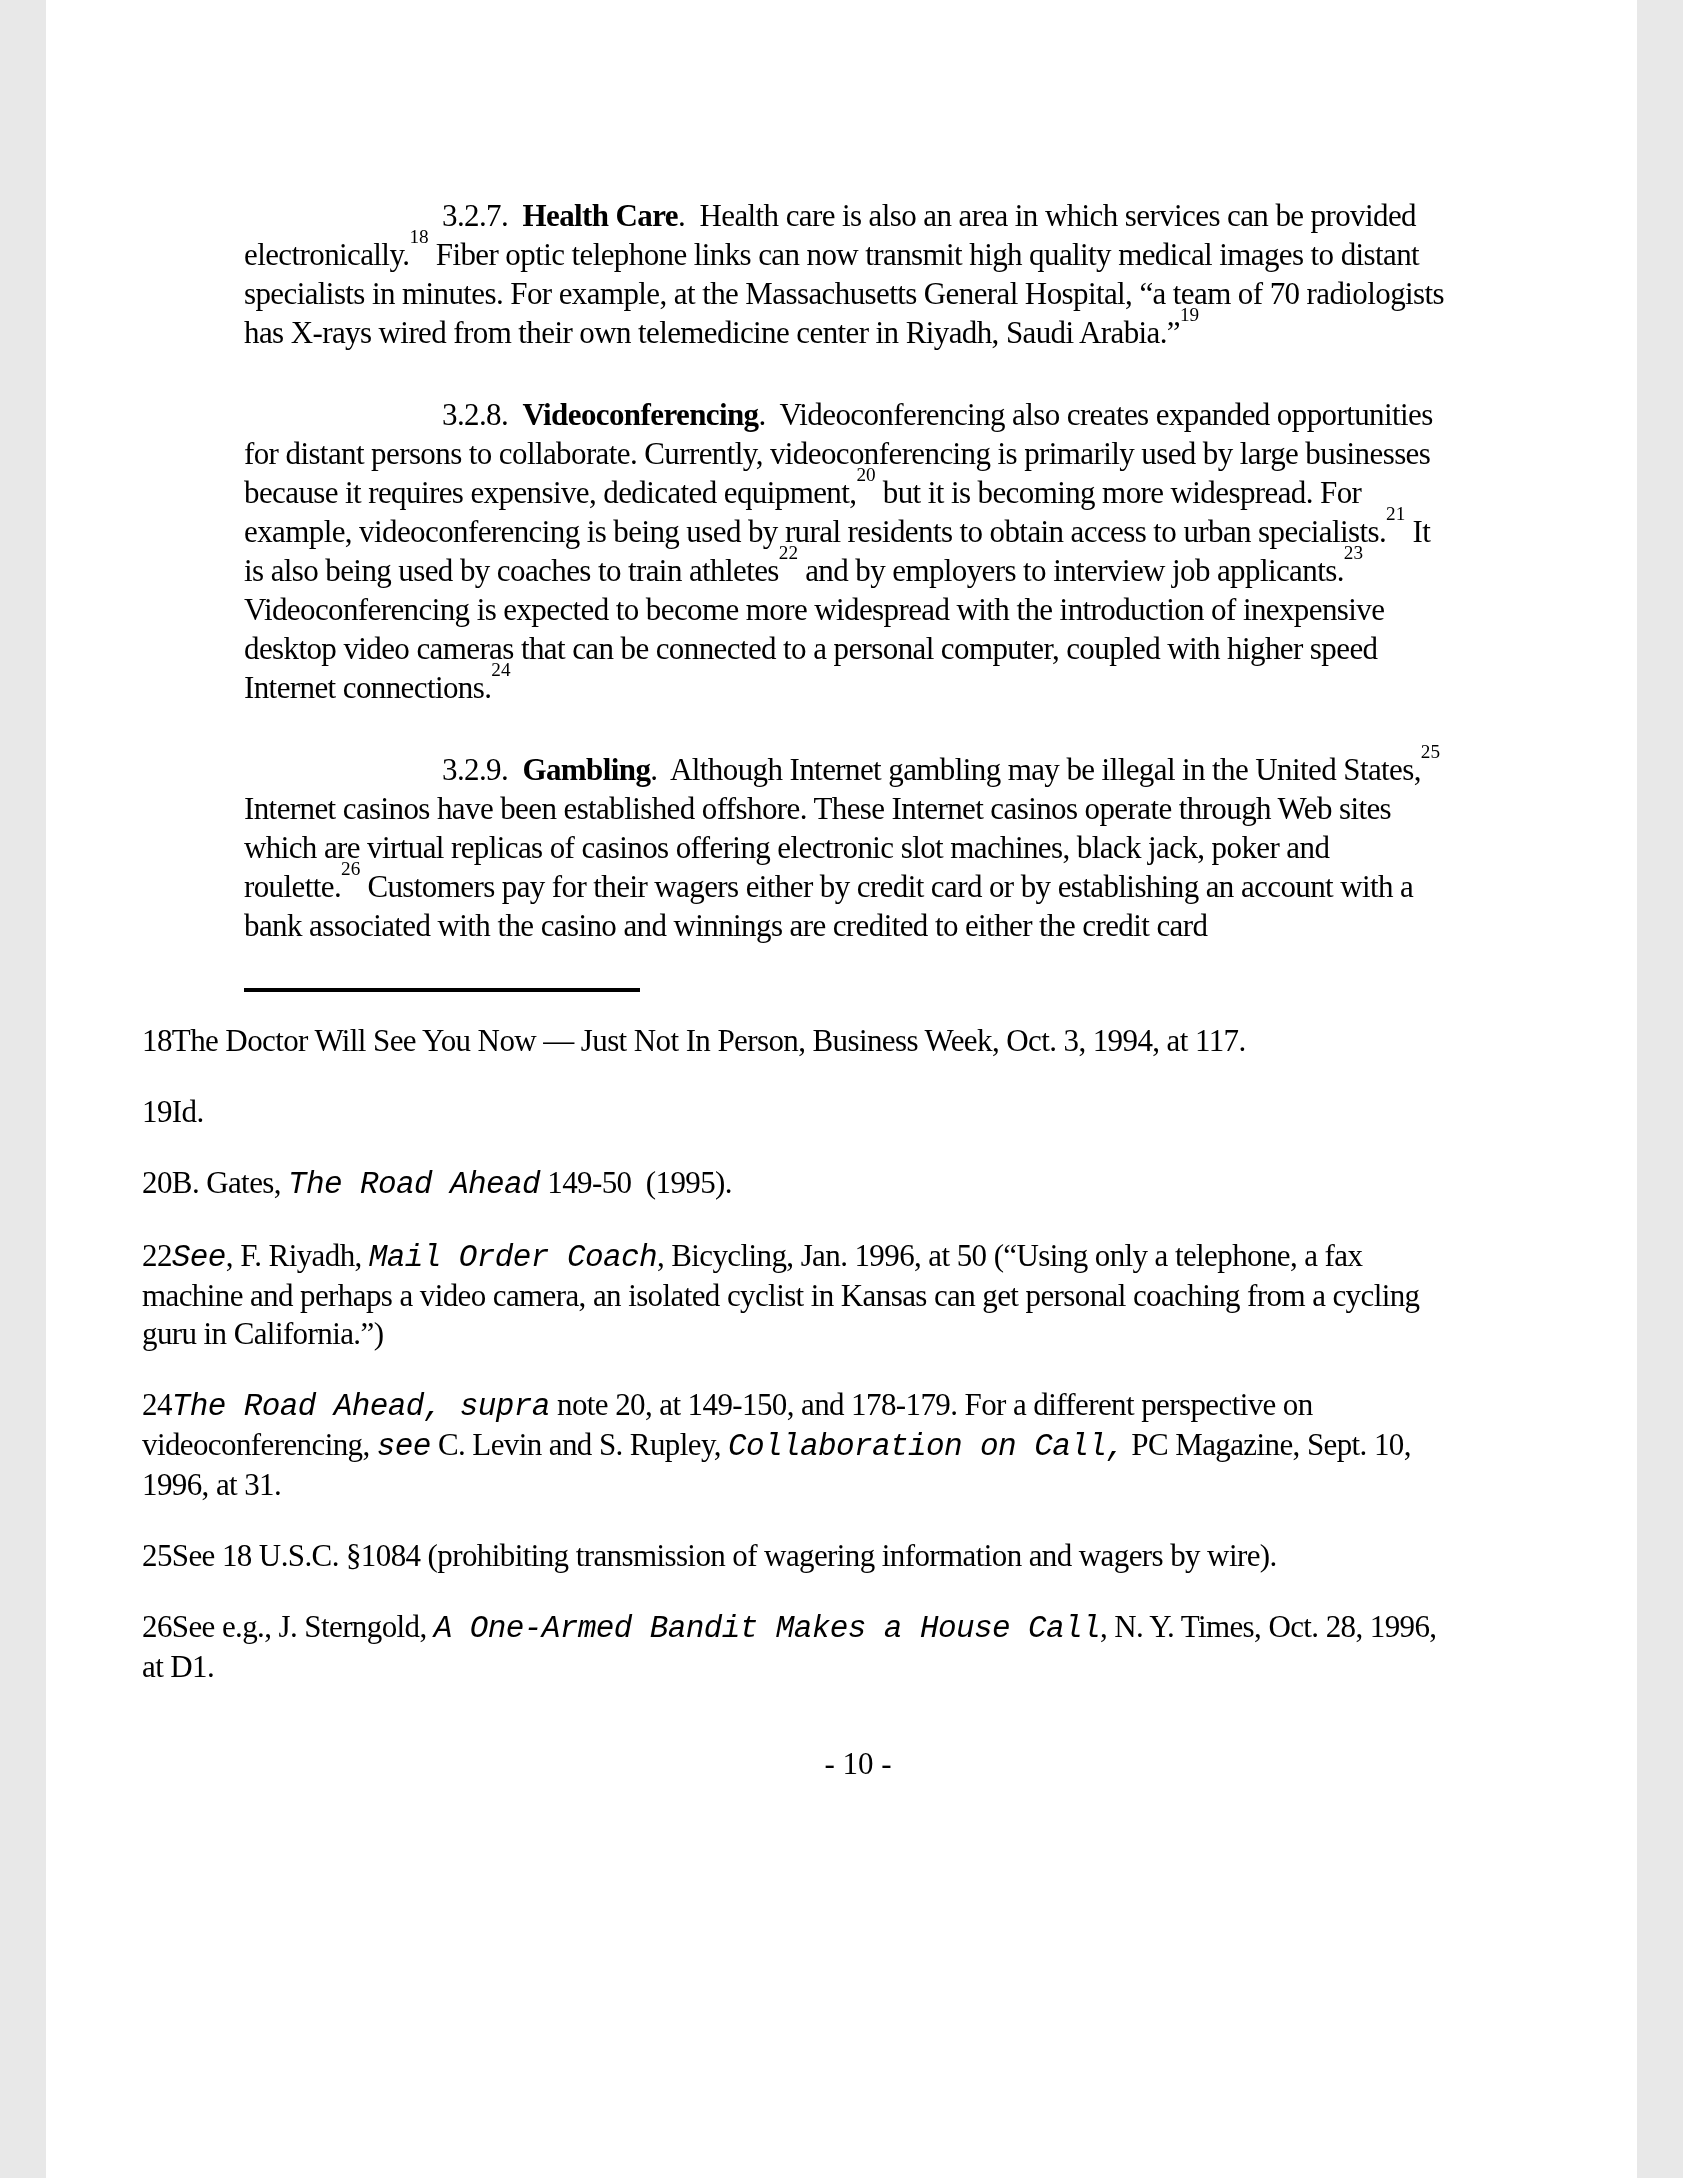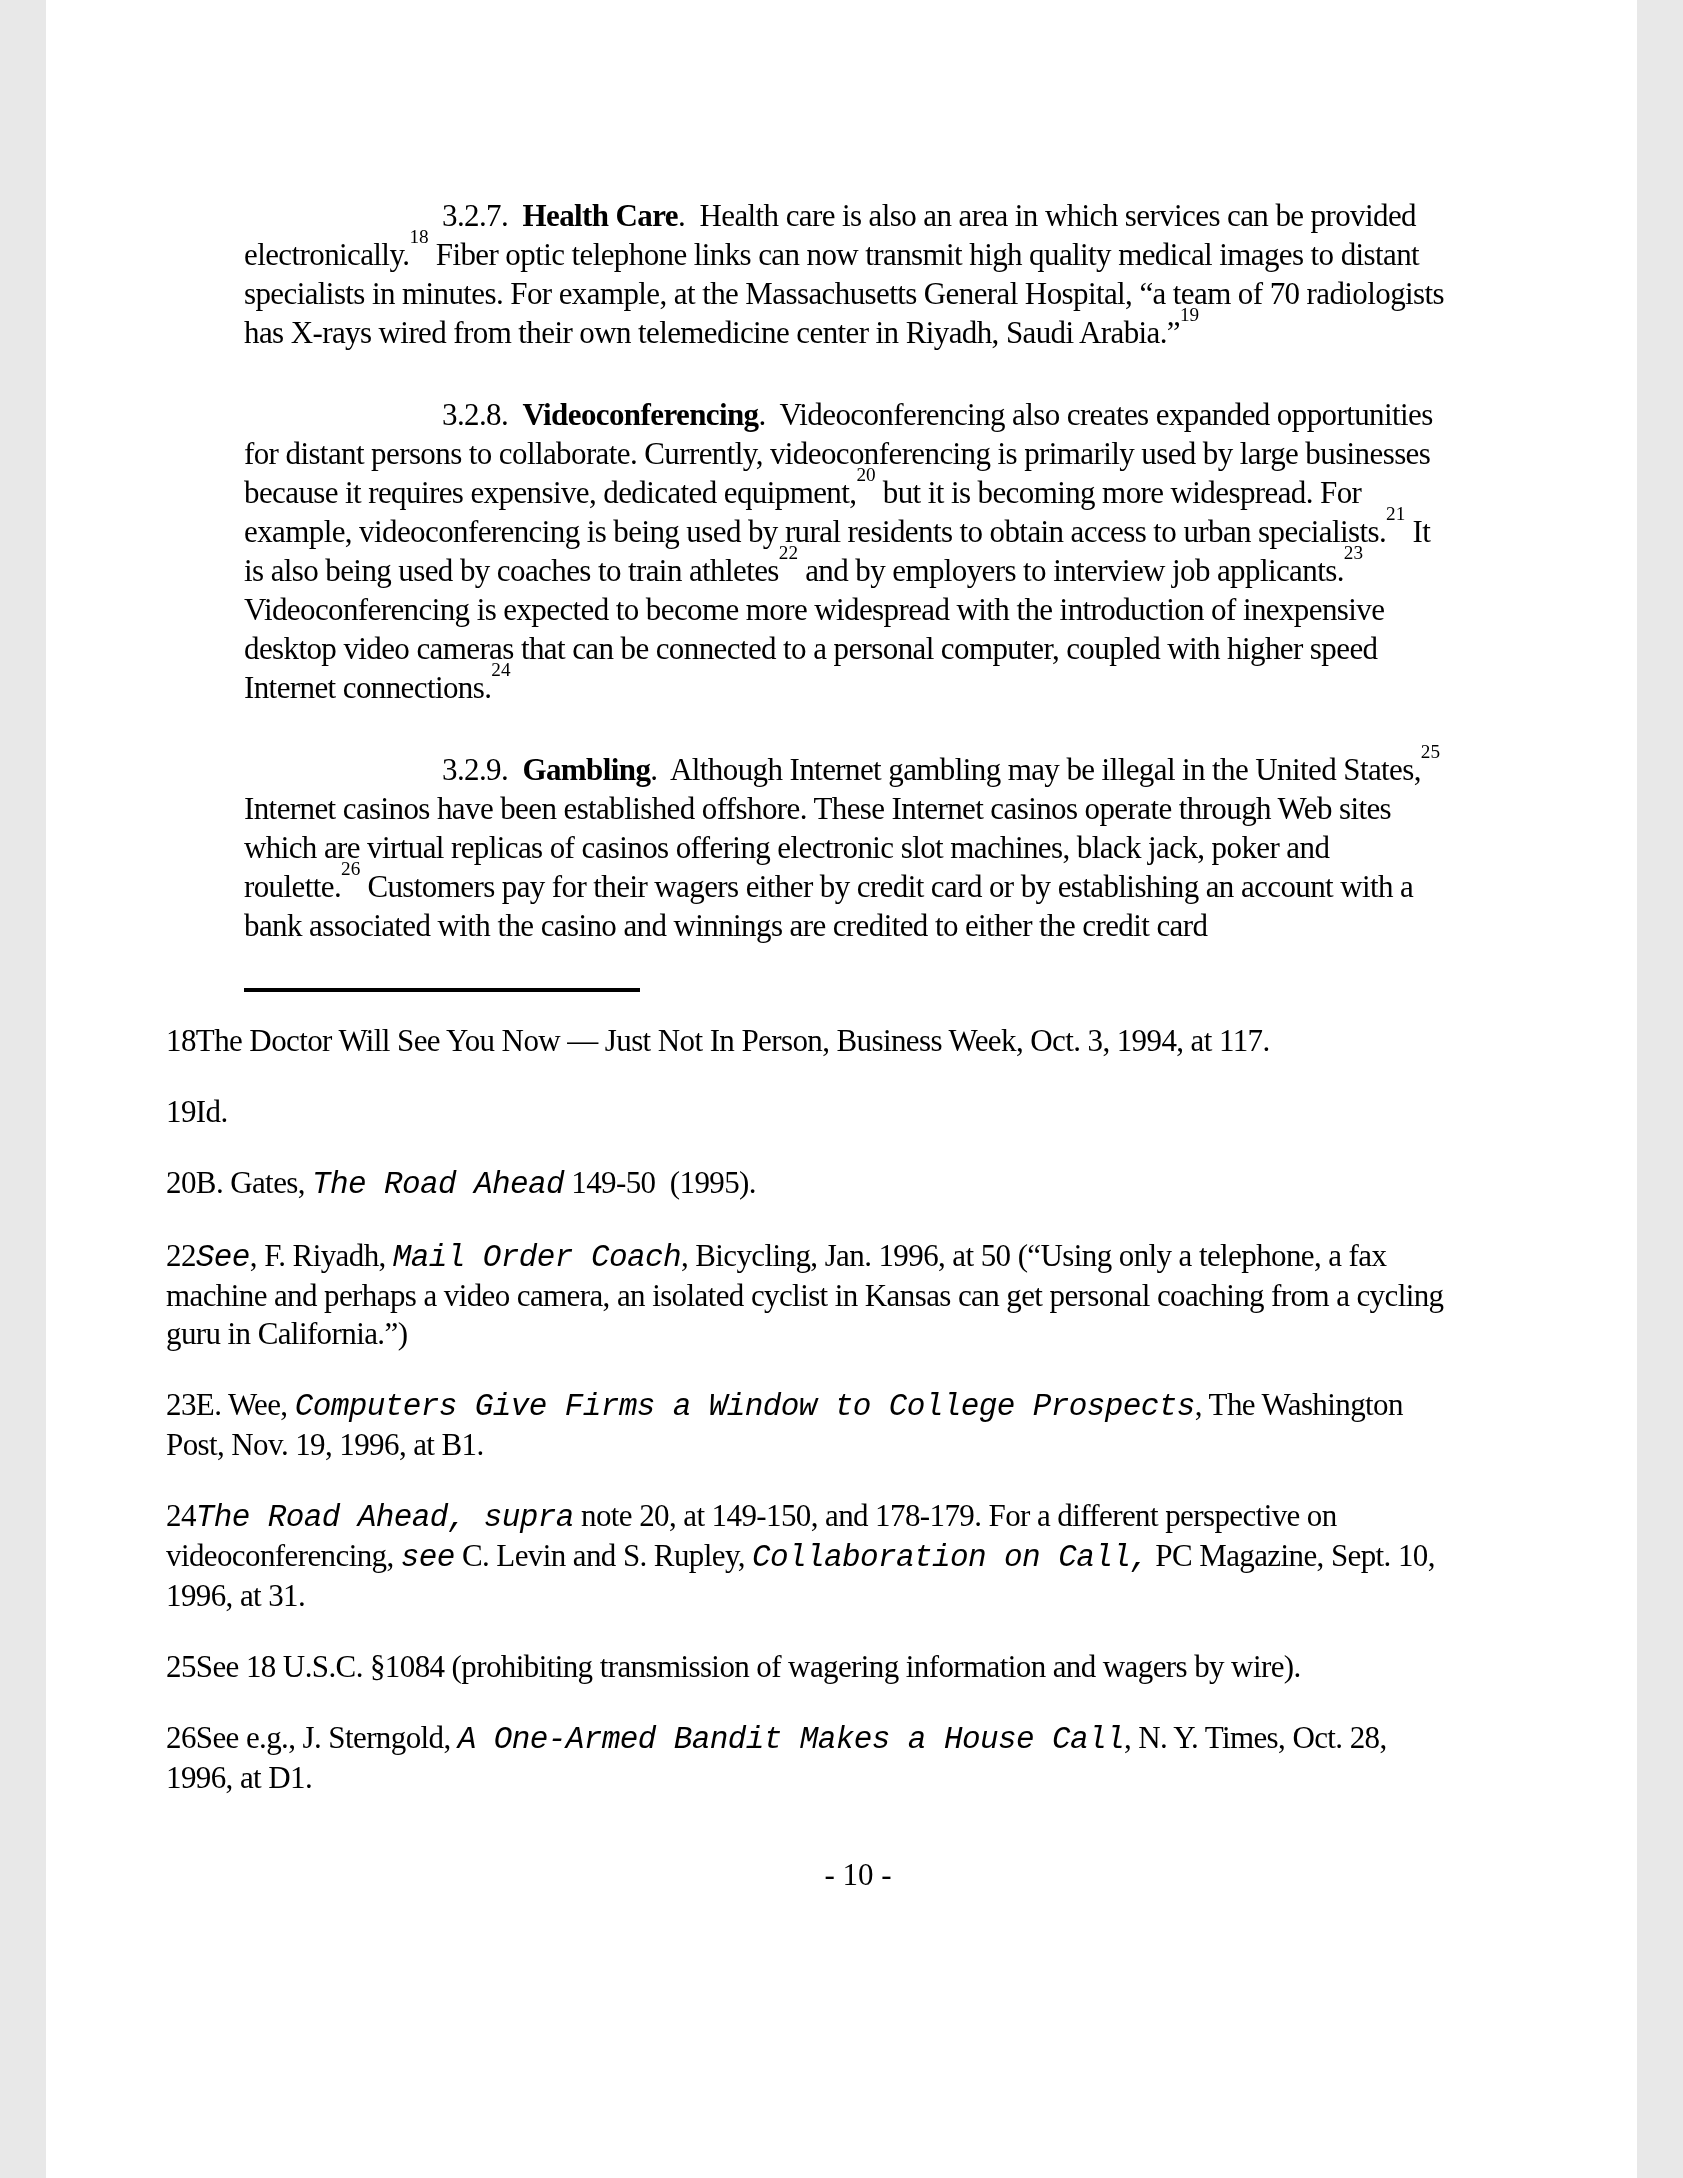--- a/index.html
+++ b/index.html
@@ -25,21 +25,21 @@
     text-indent: 198px;
     white-space: pre-wrap;
   }
   .fn-sep {
     width: 396px;
     height: 4px;
     background: #000000;
     margin: 43px 0 30px 198px;
   }
   .footnotes {
-    padding: 0 188px 0 120px;
+    padding: 0 188px 0 96px;
     font-size: 31px;
     line-height: 38px;
     letter-spacing: -0.6px;
   }
   .footnotes p {
     margin: 0 0 33px 0;
     white-space: pre-wrap;
   }
   .b { font-weight: bold; }
   .i { font-style: italic; font-family: Liberation Mono, monospace; }
@@ -70,21 +70,20 @@
     <p><span>3.2.9.  </span><span class="b">Gambling</span><span>.  Although Internet gambling may be illegal in the United States,</span><sup class="s">25</sup><span> Internet casinos have been established offshore. These Internet casinos operate through Web sites which are virtual replicas of casinos offering electronic slot machines, black jack, poker and roulette.</span><sup class="s">26</sup><span> Customers pay for their wagers either by credit card or by establishing an account with a bank associated with the casino and winnings are credited to either the credit card</span></p>
   </main>
 
   <div class="fn-sep"></div>
 
   <section class="footnotes">
     <p><span>18The Doctor Will See You Now — Just Not In Person, Business Week, Oct. 3, 1994, at 117.</span></p>
     <p><span>19Id.</span></p>
     <p><span>20B. Gates, </span><span class="i">The Road Ahead</span><span> 149-50  (1995).</span></p>
     <p><span>22</span><span class="i">See</span><span>, F. Riyadh, </span><span class="i">Mail Order Coach</span><span>, Bicycling, Jan. 1996, at 50 (“Using only a telephone, a fax machine and perhaps a video camera, an isolated cyclist in Kansas can get personal coaching from a cycling guru in California.”)</span></p>
-    <p><span>23E. Wee, </span><span class="i">Computers Give Firms a Window to College Prospects</span><span>, The Washington Post, Nov. 19, 1996, at B1.</span></p>
     <p><span>24</span><span class="i">The Road Ahead, supra</span><span> note 20, at 149-150, and 178-179. For a different perspective on videoconferencing, </span><span class="i">see</span><span> C. Levin and S. Rupley, </span><span class="i">Collaboration on Call,</span><span> PC Magazine, Sept. 10, 1996, at 31.</span></p>
     <p><span>25See 18 U.S.C. §1084 (prohibiting transmission of wagering information and wagers by wire).</span></p>
     <p><span>26See e.g., J. Sterngold, </span><span class="i">A One-Armed Bandit Makes a House Call</span><span>, N. Y. Times, Oct. 28, 1996, at D1.</span></p>
   </section>
 
   <div class="page-number">- 10 -</div>
 
 </div>
 
 

